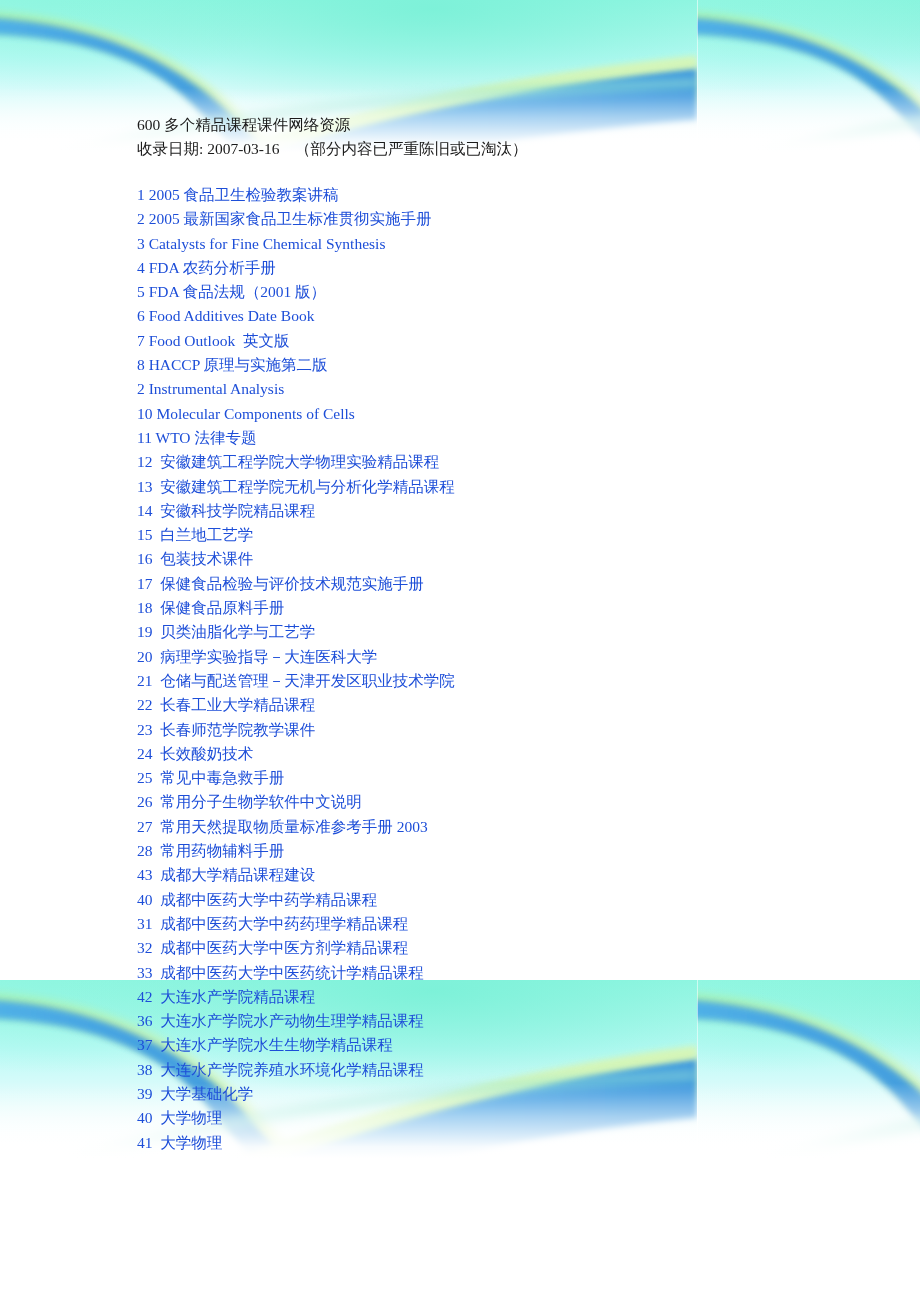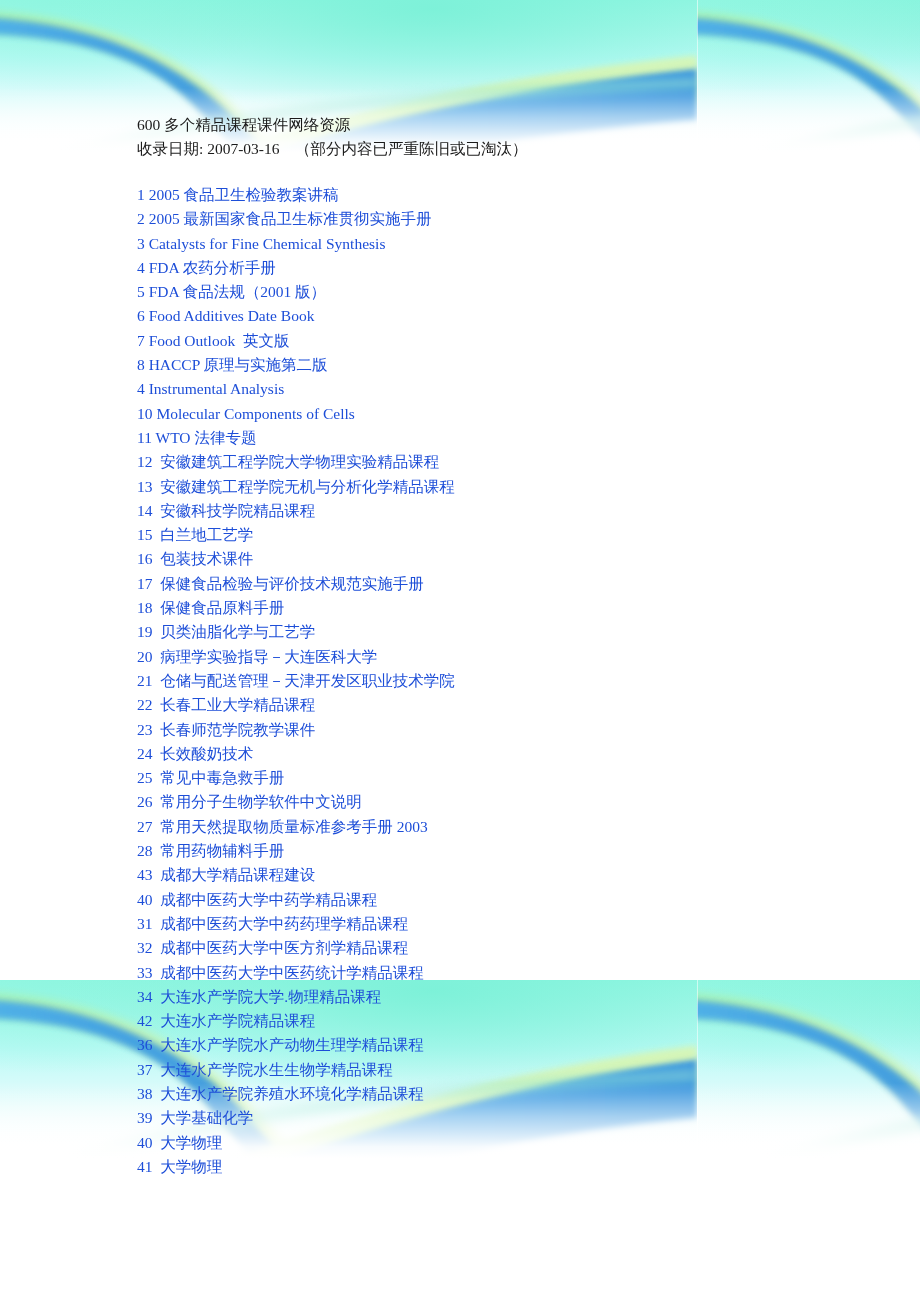--- a/index.html
+++ b/index.html
@@ -277,21 +277,21 @@
 
     <ul class="list" id="resource-list">
         <li class="list-item">1 2005 食品卫生检验教案讲稿</li>
         <li class="list-item">2 2005 最新国家食品卫生标准贯彻实施手册</li>
         <li class="list-item">3 Catalysts for Fine Chemical Synthesis</li>
         <li class="list-item">4 FDA 农药分析手册</li>
         <li class="list-item">5 FDA 食品法规（2001 版）</li>
         <li class="list-item">6 Food Additives Date Book</li>
         <li class="list-item">7 Food Outlook  英文版</li>
         <li class="list-item">8 HACCP 原理与实施第二版</li>
-        <li class="list-item">4 Instrumental Analysis</li>
+        <li class="list-item">2 Instrumental Analysis</li>
         <li class="list-item">10 Molecular Components of Cells</li>
         <li class="list-item">11 WTO 法律专题</li>
         <li class="list-item">12  安徽建筑工程学院大学物理实验精品课程</li>
         <li class="list-item">13  安徽建筑工程学院无机与分析化学精品课程</li>
         <li class="list-item">14  安徽科技学院精品课程</li>
         <li class="list-item">15  白兰地工艺学</li>
         <li class="list-item">16  包装技术课件</li>
         <li class="list-item">17  保健食品检验与评价技术规范实施手册</li>
         <li class="list-item">18  保健食品原料手册</li>
         <li class="list-item">19  贝类油脂化学与工艺学</li>
@@ -302,21 +302,20 @@
         <li class="list-item">24  长效酸奶技术</li>
         <li class="list-item">25  常见中毒急救手册</li>
         <li class="list-item">26  常用分子生物学软件中文说明</li>
         <li class="list-item">27  常用天然提取物质量标准参考手册 2003</li>
         <li class="list-item">28  常用药物辅料手册</li>
         <li class="list-item">43  成都大学精品课程建设</li>
         <li class="list-item">40  成都中医药大学中药学精品课程</li>
         <li class="list-item">31  成都中医药大学中药药理学精品课程</li>
         <li class="list-item">32  成都中医药大学中医方剂学精品课程</li>
         <li class="list-item">33  成都中医药大学中医药统计学精品课程</li>
-        <li class="list-item">34  大连水产学院大学.物理精品课程</li>
         <li class="list-item">42  大连水产学院精品课程</li>
         <li class="list-item">36  大连水产学院水产动物生理学精品课程</li>
         <li class="list-item">37  大连水产学院水生生物学精品课程</li>
         <li class="list-item">38  大连水产学院养殖水环境化学精品课程</li>
         <li class="list-item">39  大学基础化学</li>
         <li class="list-item">40  大学物理</li>
         <li class="list-item">41  大学物理</li>
       </ul>
 
   </div>

